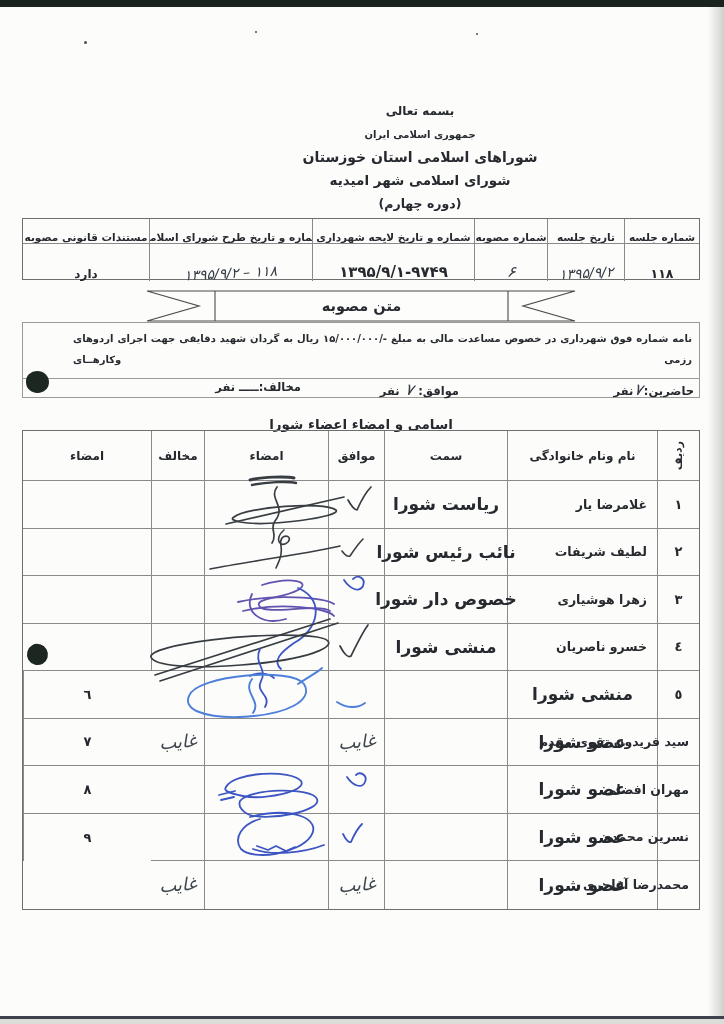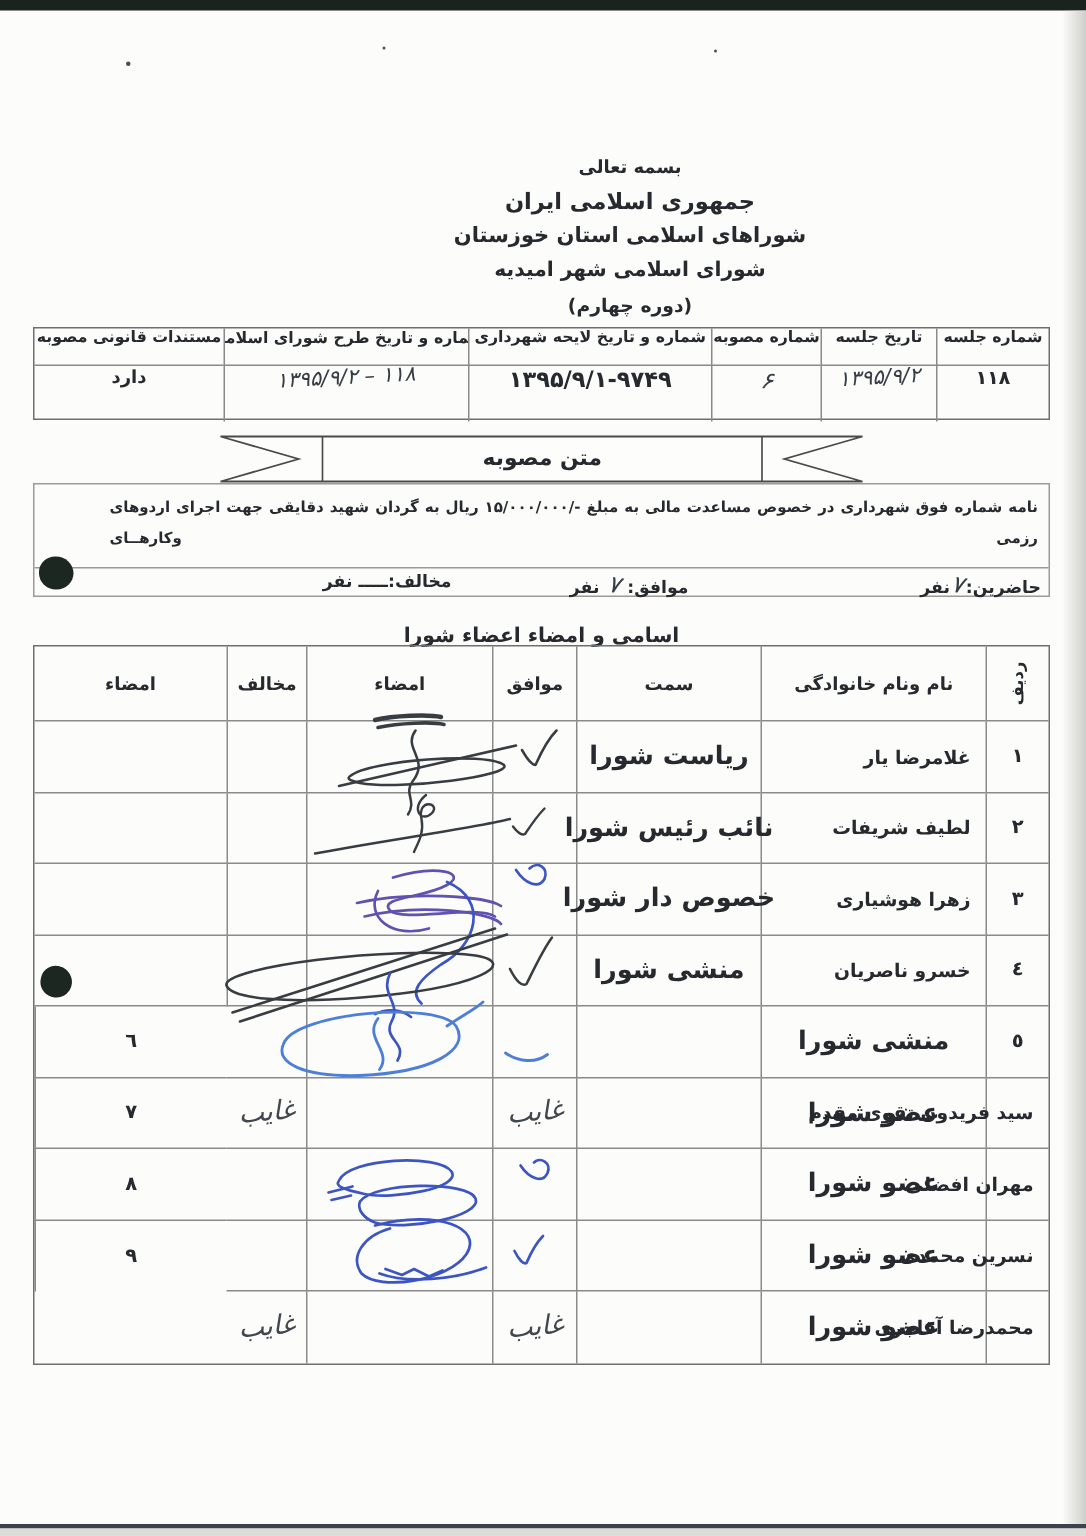--- a/index.html
+++ b/index.html
@@ -7,28 +7,28 @@
          background:#fcfcfb;font-family:"DejaVu Sans",sans-serif;direction:rtl;color:#26292e;}
   .scan-strip-top{position:absolute;left:0;top:0;width:724px;height:7px;background:#1a231d;}
   .scan-strip-bottom{position:absolute;left:0;top:1016px;width:724px;height:3px;background:#3c434c;}
   .scan-strip-under{position:absolute;left:0;top:1019px;width:724px;height:5px;background:#dcdcd8;}
   .scan-edge-right{position:absolute;right:0;top:7px;width:16px;height:1010px;
     background:linear-gradient(to right,rgba(0,0,0,0),#cfcfca);}
   .speck{position:absolute;width:3px;height:3px;border-radius:50%;background:#4a4f53;}
 
   .letterhead{position:absolute;left:230px;top:100px;width:380px;text-align:center;}
   .letterhead div{line-height:23px;font-weight:bold;}
-  .lh-0{font-size:12px;} .lh-1{font-size:15px;} .lh-2{font-size:14px;}
+  .lh-0{font-size:12px;} .lh-1{font-size:10px;} .lh-2{font-size:14px;}
   .lh-3{font-size:13.5px;} .lh-4{font-size:12.5px;}
 
   .info-table{position:absolute;left:22px;top:218px;width:678px;height:62px;
     display:grid;grid-template-columns:75px 77px 73px 162px 163px 1fr;
     grid-template-rows:25px 37px;border:1px solid #6f6f6f;box-sizing:border-box;}
   .info-table .cell{border-left:1px solid #8a8a8a;border-bottom:1px solid #8a8a8a;
-    display:flex;align-items:flex-start;justify-content:center;overflow:hidden;}
+    display:flex;align-items:flex-end;justify-content:center;overflow:hidden;}
   .info-table .cell.c5{border-left:none;}
   .info-table .cell.val{border-bottom:none;}
   .info-label{font-size:10.5px;font-weight:bold;white-space:nowrap;}
   .info-value{font-size:12.5px;font-weight:bold;}
 
   .hw{font-style:italic;color:#363d45;font-weight:normal;font-family:"DejaVu Sans",sans-serif;}
   .hw-date{font-size:14px;transform:rotate(-3deg);display:inline-block;}
   .hw-num{font-size:16px;transform:rotate(6deg);display:inline-block;}
   .hw-seven{font-size:16px;transform:rotate(8deg);display:inline-block;margin:0 1px;}
 

